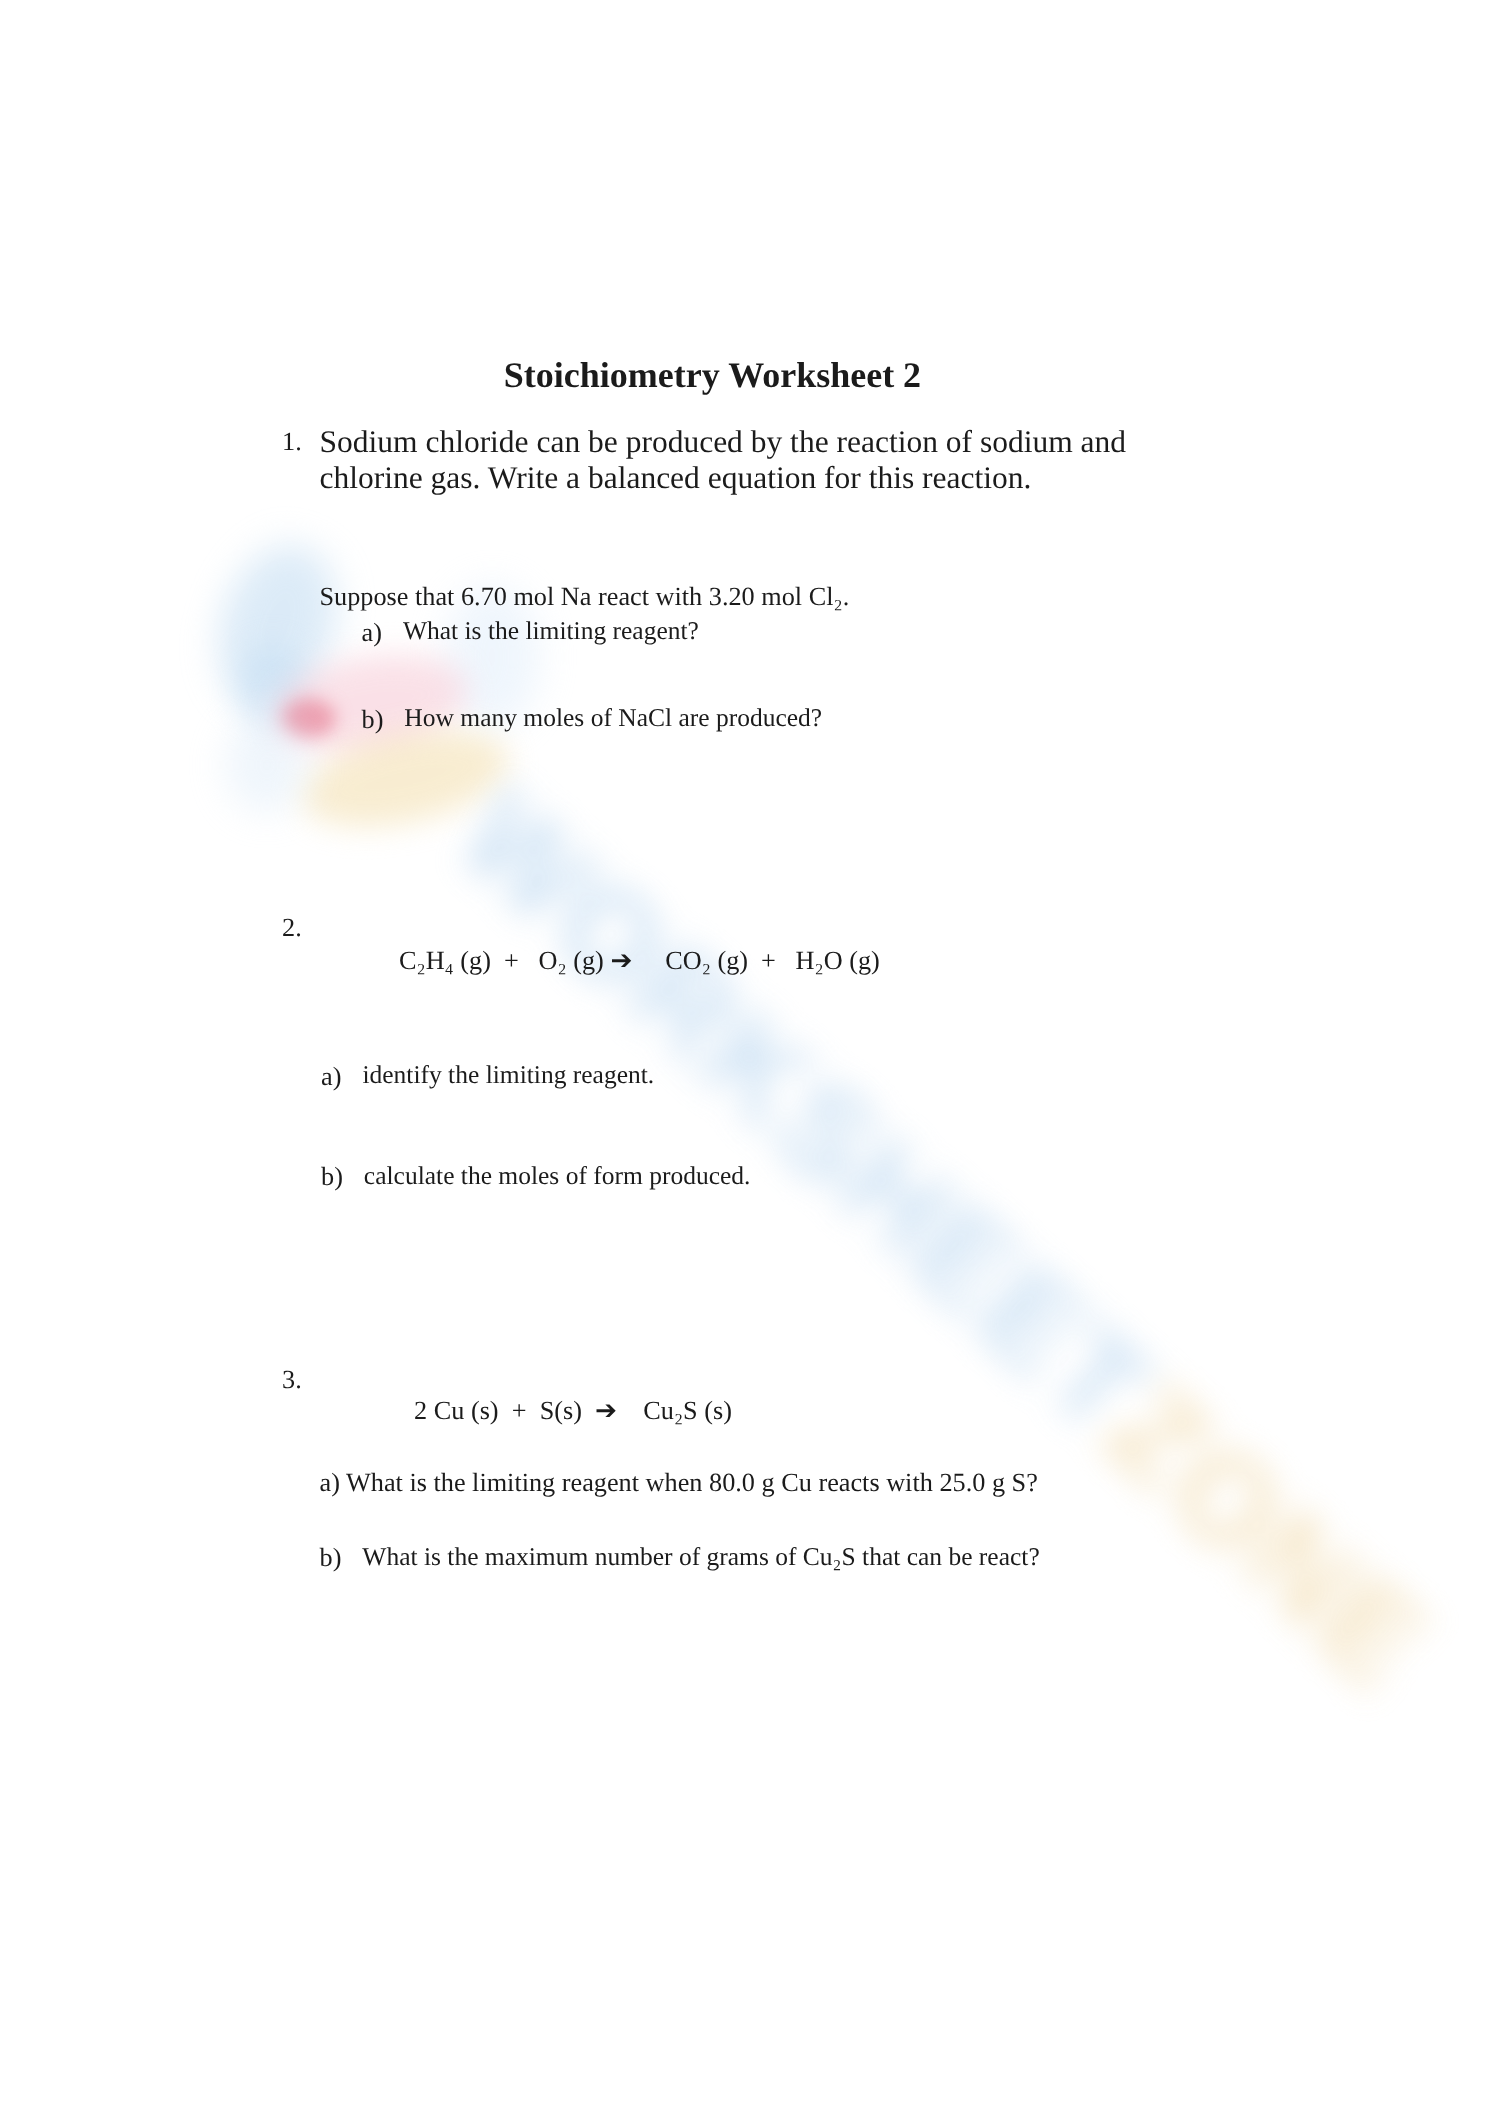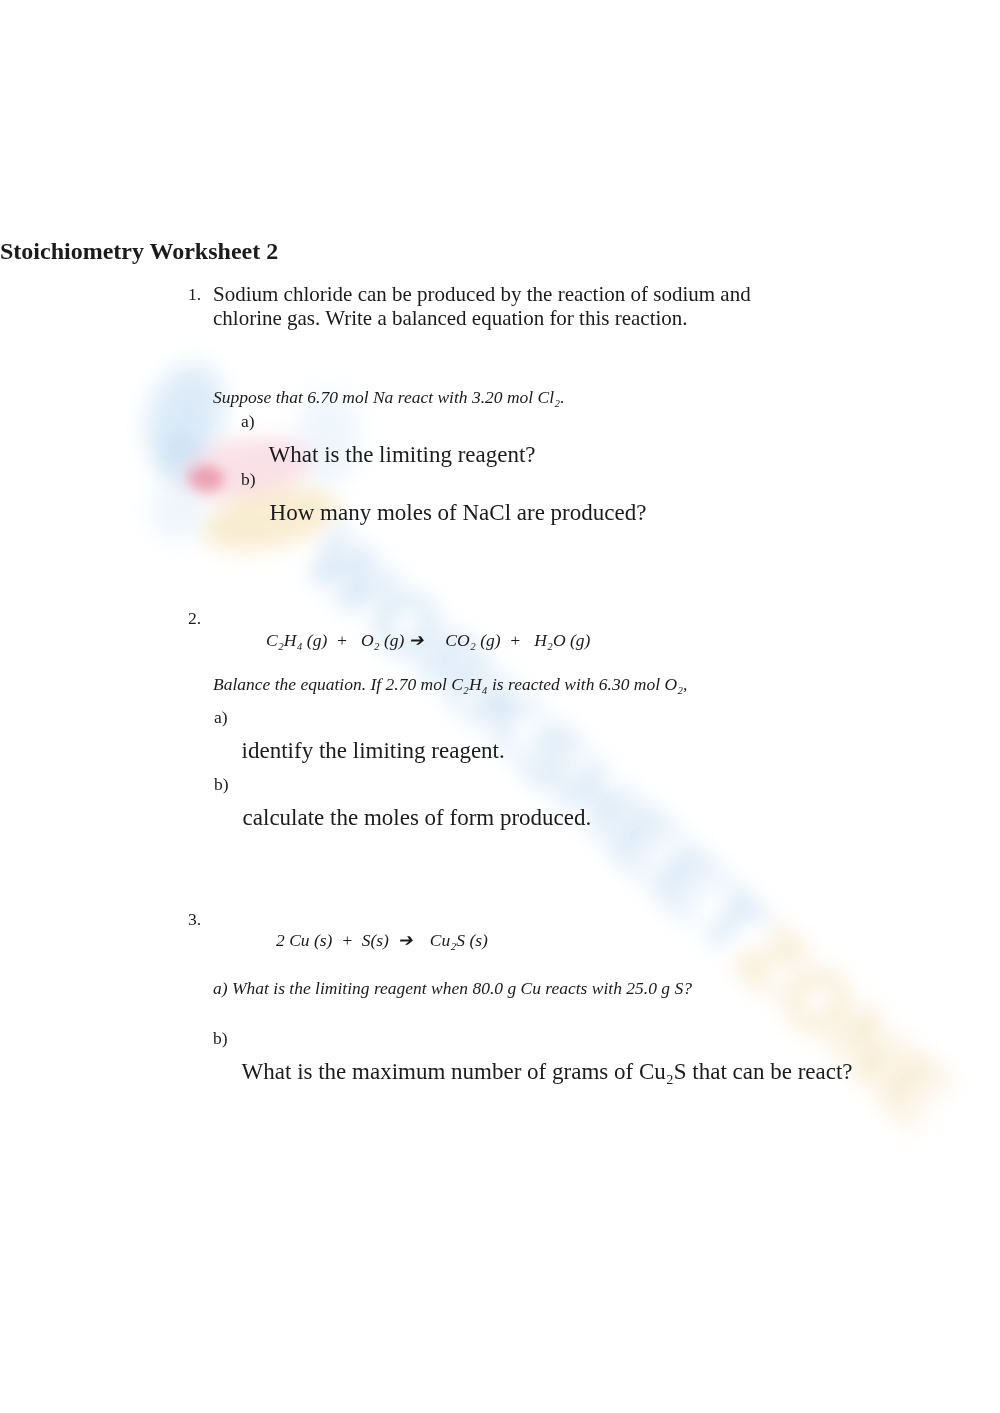--- a/index.html
+++ b/index.html
@@ -8,29 +8,30 @@
     width: 1000px;
     height: 1413px;
     background: #ffffff;
     overflow: hidden;
     font-family: "Liberation Serif", "DejaVu Serif", serif;
     color: #1b1b1b;
   }
   .abs { position: absolute; }
   .title {
     top: 236px; left: 0; width: 950px;
+    text-align: center;
     font-size: 24px; font-weight: bold; line-height: 30px;
   }
-  .line { font-size: 17.5px; line-height: 24px; white-space: pre; font-style: italic; }
+  .line { font-size: 17.5px; line-height: 24px; white-space: pre; }
   .qrow { display: flex; }
   .qnum { flex: 0 0 25px; font-size: 17.5px; line-height: 24px; }
   .qtext { font-size: 21px; line-height: 24px; white-space: normal; }
   .sub { display: flex; gap: 14px; }
   .sublabel { font-size: 17.5px; line-height: 24px; }
-  .subtext { font-size: 23px; line-height: 24px; white-space: pre; margin-top: 34px; }
+  .subtext { font-size: 17px; line-height: 24px; white-space: pre; }
 
   
   .blob { position: absolute; border-radius: 50%; }
   .b-blue1  { left:148px; top:362px; width:74px;  height:110px; background:#b9d7f0; filter:blur(12px); opacity:.5; transform:rotate(18deg); }
   .b-blue2  { left:158px; top:430px; width:48px;  height:58px;  background:#c3ddf3; filter:blur(10px); opacity:.5; }
   .b-pink1  { left:182px; top:438px; width:130px; height:62px;  background:#f7cdd8; filter:blur(10px); opacity:.6; transform:rotate(-10deg); }
   .b-red    { left:188px; top:466px; width:36px;  height:26px;  background:#e2607a; filter:blur(6px);  opacity:.5; }
   .b-yellow { left:200px; top:490px; width:140px; height:58px;  background:#f3deac; filter:blur(10px); opacity:.55; transform:rotate(-12deg); }
   .b-blue3  { left:296px; top:390px; width:64px;  height:96px;  background:#dcebfa; filter:blur(12px); opacity:.45; }
   .b-blue4  { left:150px; top:478px; width:56px;  height:64px;  background:#d8e8f7; filter:blur(12px); opacity:.4; }
@@ -94,21 +95,20 @@
   </div>
 
   <div class="abs" style="left:188px; top:606px; width:660px">
     <div class="qrow">
       <span class="qnum">2.</span>
     </div>
   </div>
 
   <div class="abs line" style="left:266px; top:628px">C₂H₄ (g)  +   O₂ (g) ➔     CO₂ (g)  +   H₂O (g)</div>
 
-  <div class="abs line" style="left:213px; top:672px">Balance the equation. If 2.70 mol C₂H₄ is reacted with 6.30 mol O₂,</div>
 
   <div class="abs sub" style="left:214px; top:705px">
     <span class="sublabel">a)</span>
     <span class="subtext">identify the limiting reagent.</span>
   </div>
 
   <div class="abs sub" style="left:214px; top:772px">
     <span class="sublabel">b)</span>
     <span class="subtext">calculate the moles of form produced.</span>
   </div>

